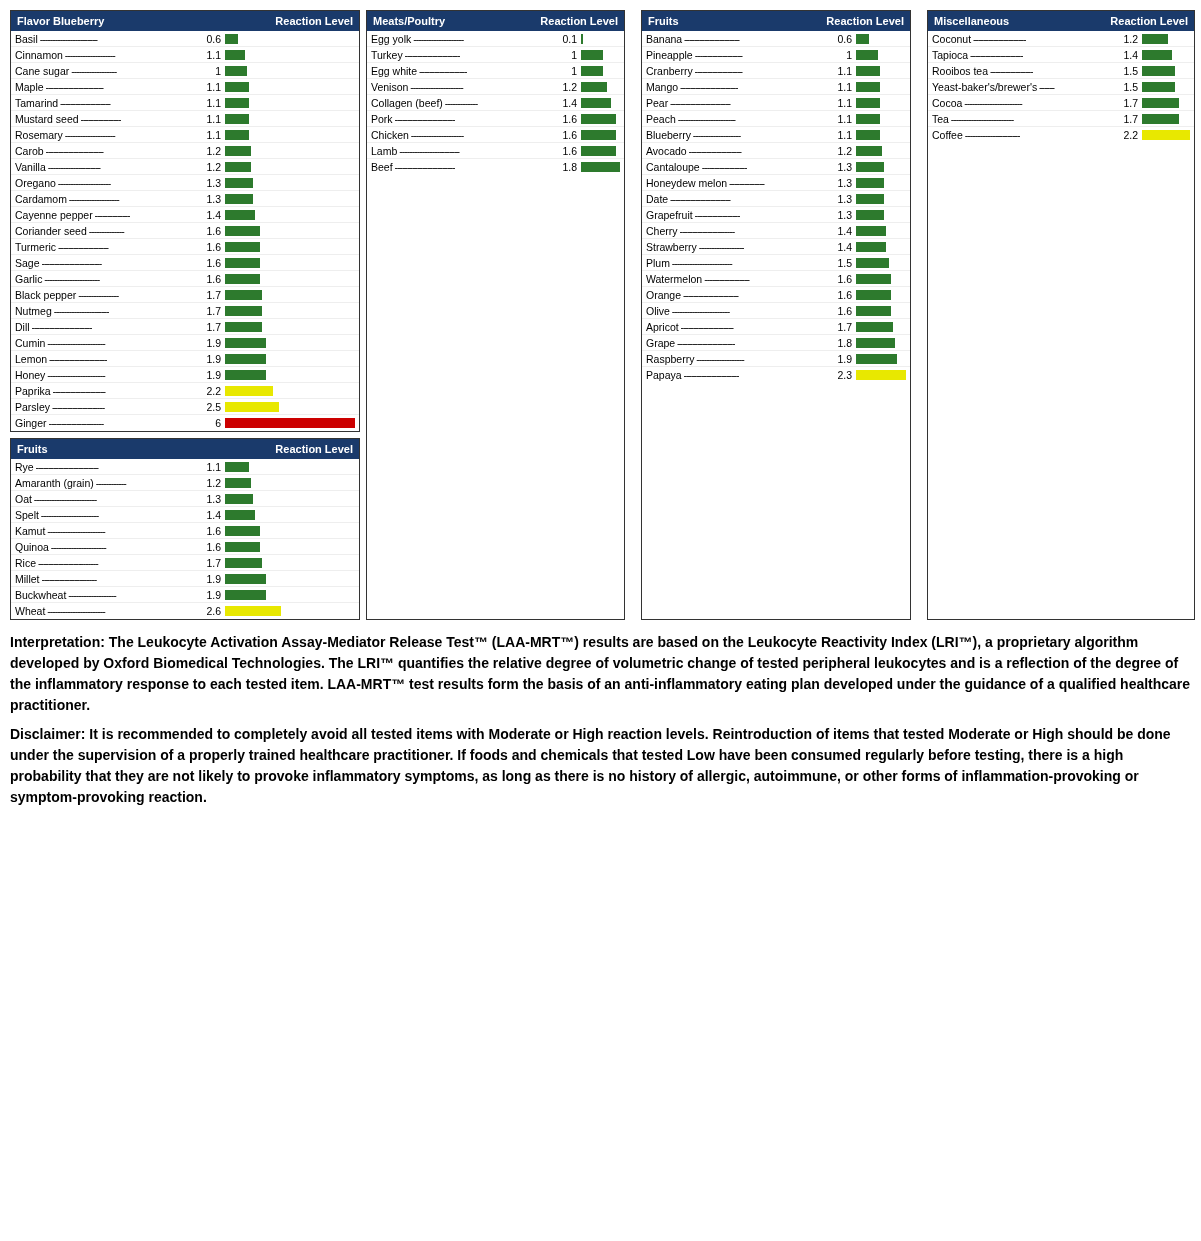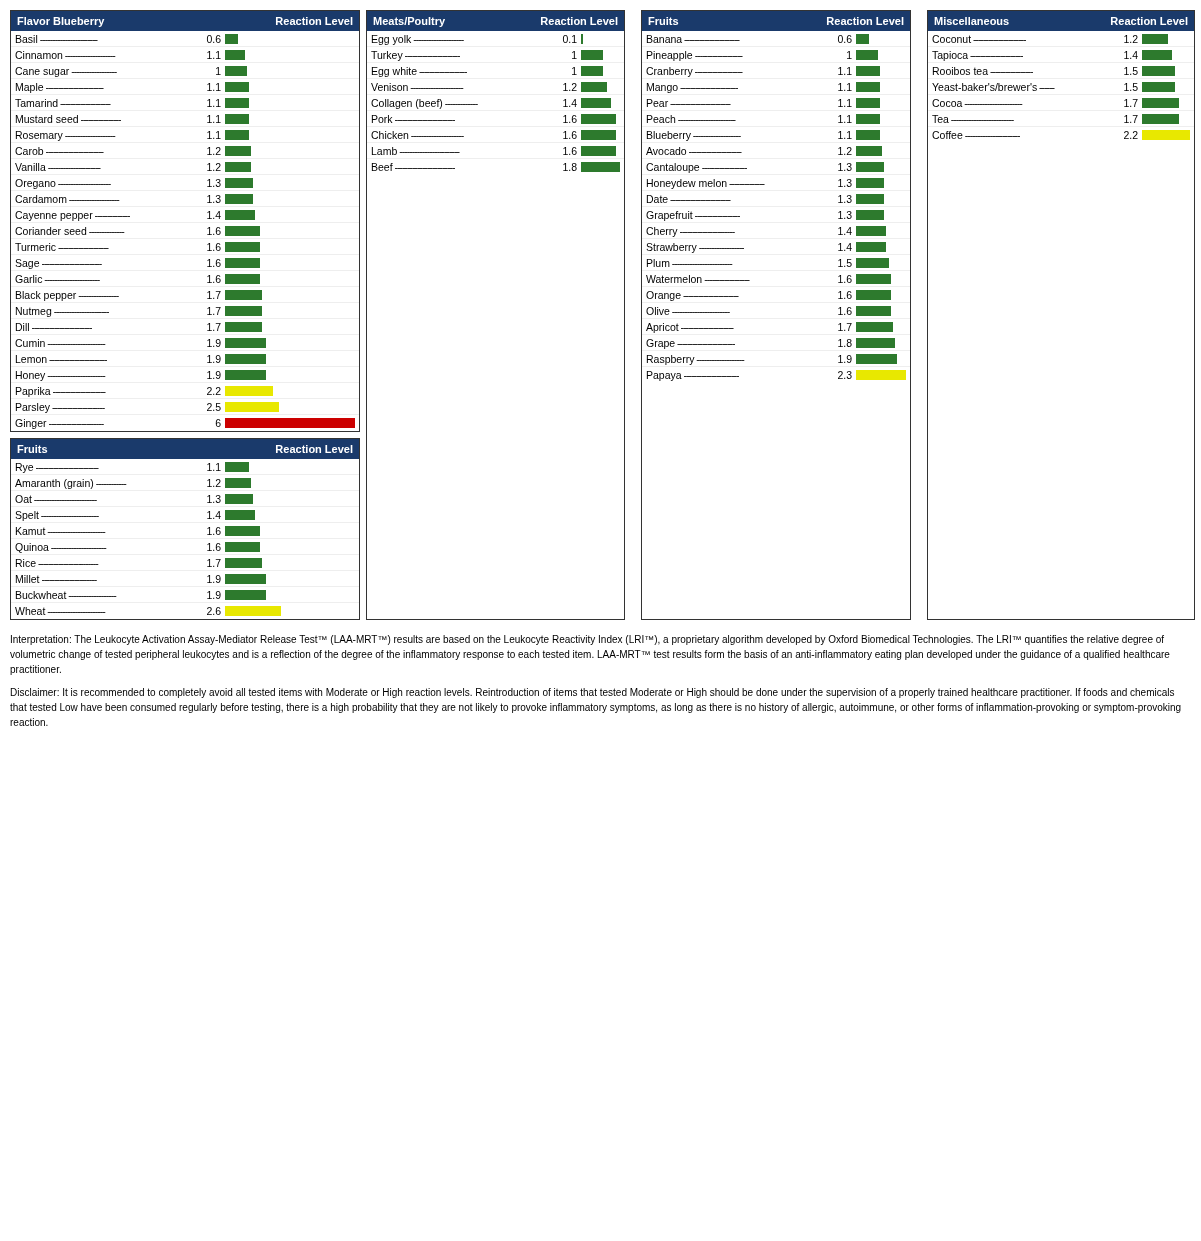--- a/index.html
+++ b/index.html
@@ -16,21 +16,21 @@
     .item-value { font-size: 10.5px; text-align: right; padding-right: 4px; }
     .bar-container { position: relative; height: 10px; }
     .bar { height: 10px; display: inline-block; }
     .bar-green { background: #2d7a2d; }
     .bar-yellow { background: #e8e800; }
     .bar-red { background: #cc0000; }
     
     .left-col { display: flex; flex-direction: column; gap: 6px; }
     .right-col { display: flex; flex-direction: row; gap: 16px; }
     
-    .interpretation { font-size: 10px; line-height: 1.5; margin-bottom: 10px; }
+    .interpretation { font-size: 14px; line-height: 1.5; margin-bottom: 10px; font-weight: bold; }
     .interpretation p { margin-bottom: 8px; }
     
     .dots { letter-spacing: -1px; }
   </style>
 </head>
 <body>
 
 <div id="app">
     <div class="main-grid">
       <div class="left-col">

